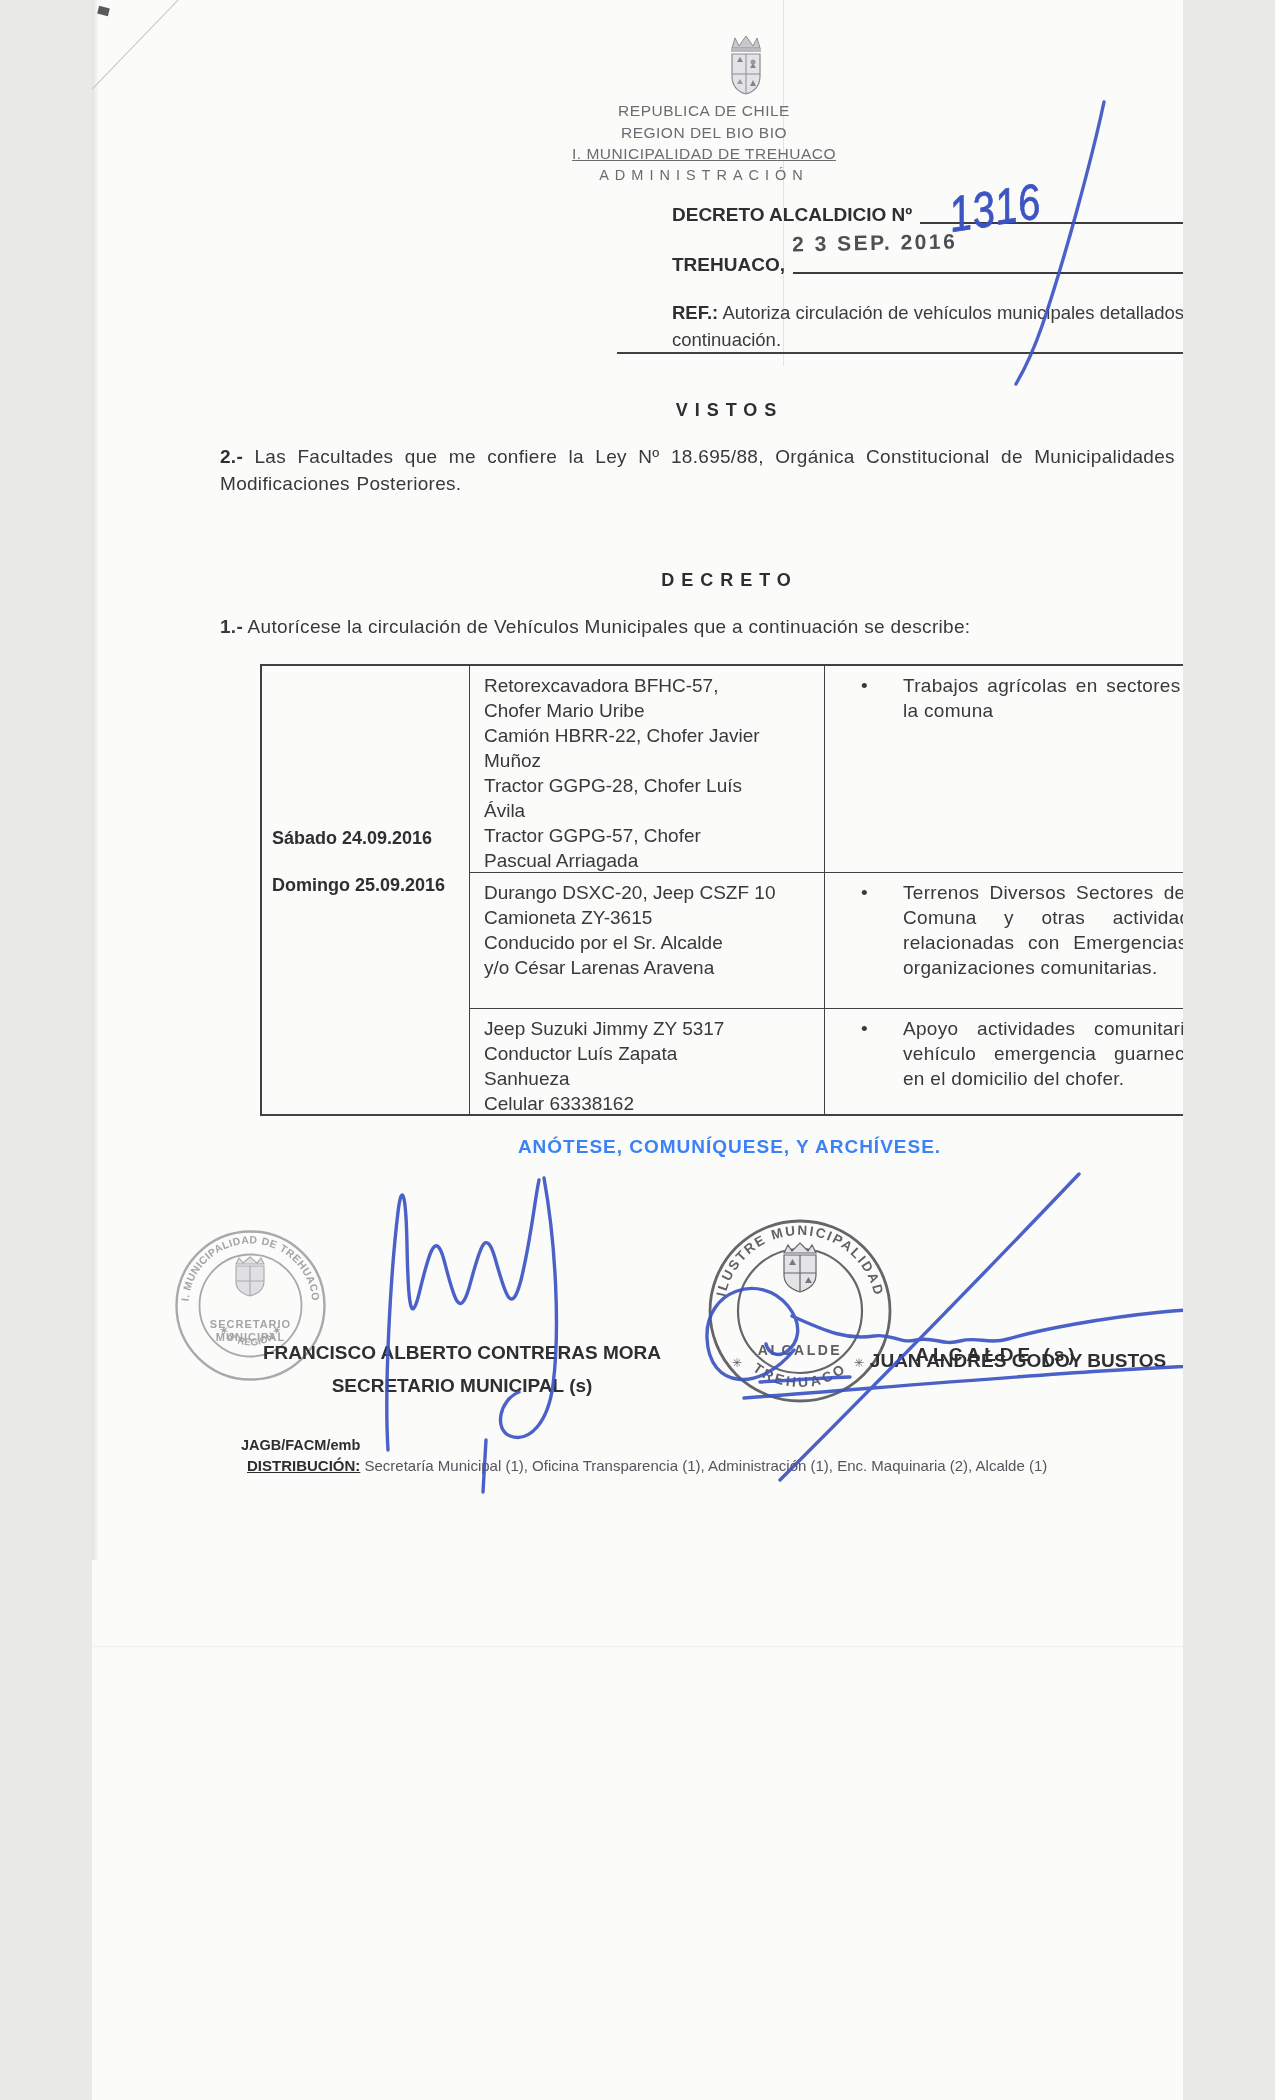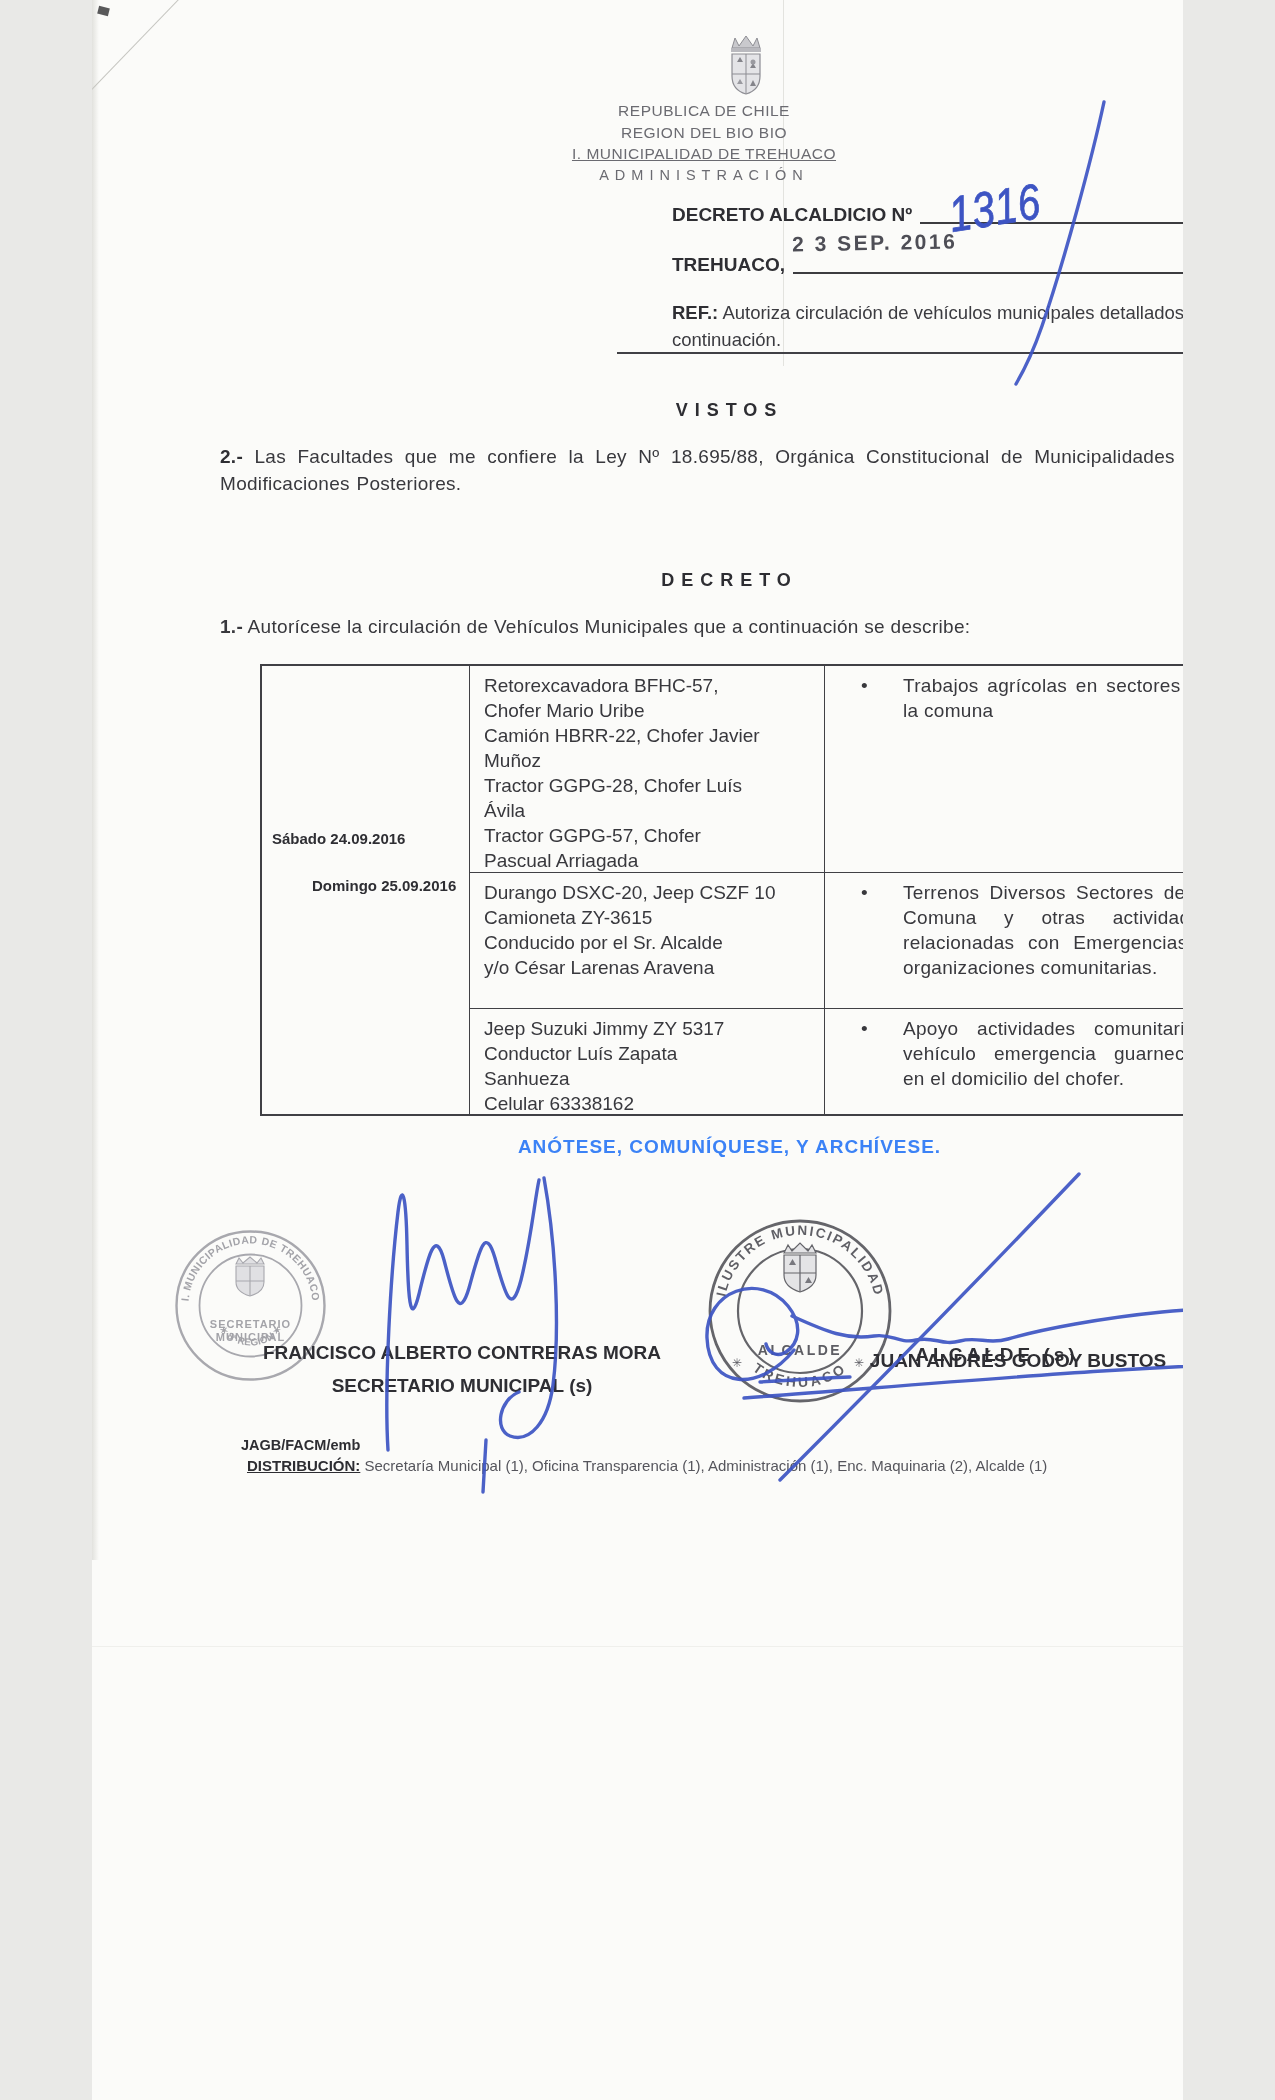--- a/index.html
+++ b/index.html
@@ -31,22 +31,22 @@
   .paras{left:128px;top:444px;width:1018px;font-size:19px;line-height:26.5px;text-align:justify;letter-spacing:.3px;word-spacing:1px;}
   .paras p{margin:0 0 2px 0;}
   .paras b{color:#2e2e33;}
   .intro{left:128px;top:616px;width:1018px;font-size:19px;letter-spacing:.3px;}
   
   .vtable{left:168px;top:664px;width:967px;height:452px;display:grid;
           grid-template-columns:207px 355px 1fr;grid-template-rows:206px 136px 1fr;
           border:2px solid #404045;box-sizing:border-box;font-size:19px;line-height:25px;}
   .vtable .cell{padding:7px 12px 0 14px;white-space:pre-line;border-left:1.6px solid #404045;}
   .vtable .rowline{border-top:1.6px solid #404045;}
-  .datecell{grid-row:1/4;padding:160px 6px 0 10px;font-weight:bold;font-size:15px;color:#2e2e33;}
-  .datecell .d2{margin-top:22px;margin-left:40px;}
+  .datecell{grid-row:1/4;padding:160px 6px 0 10px;font-weight:bold;font-size:18px;color:#2e2e33;}
+  .datecell .d2{margin-top:22px;}
   .pcell{display:flex;border-left:1.6px solid #404045;padding:7px 14px 0 36px;}
   .pcell .bu{width:16px;flex:none;}
   .pcell .ptx{flex:1;margin-left:26px;text-align:justify;letter-spacing:.3px;}
   
   .closing{left:0;top:1136px;width:1275px;text-align:center;font-weight:bold;font-size:19px;letter-spacing:1px;color:#3b82f6;}
   
   .signame{font-weight:bold;font-size:19px;color:#2e2e33;text-align:center;}
   .sig-l-name{left:120px;top:1342px;width:500px;}
   .sig-l-title{left:120px;top:1375px;width:500px;}
   .sig-r-name{left:700px;top:1350px;width:452px;}

